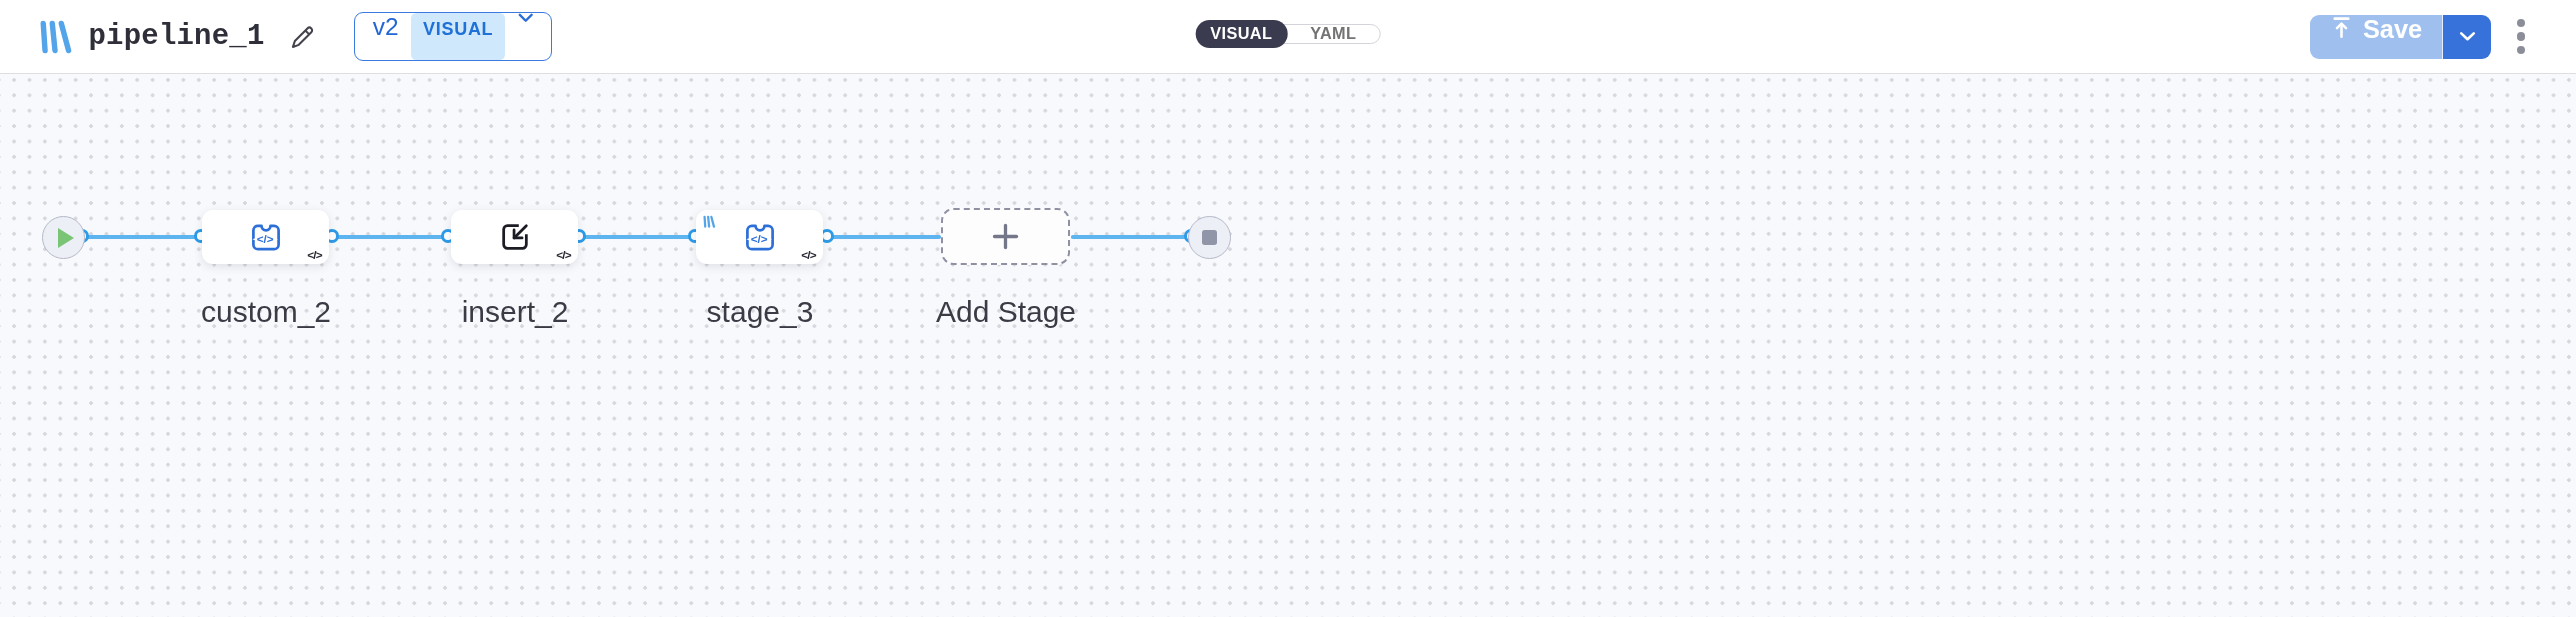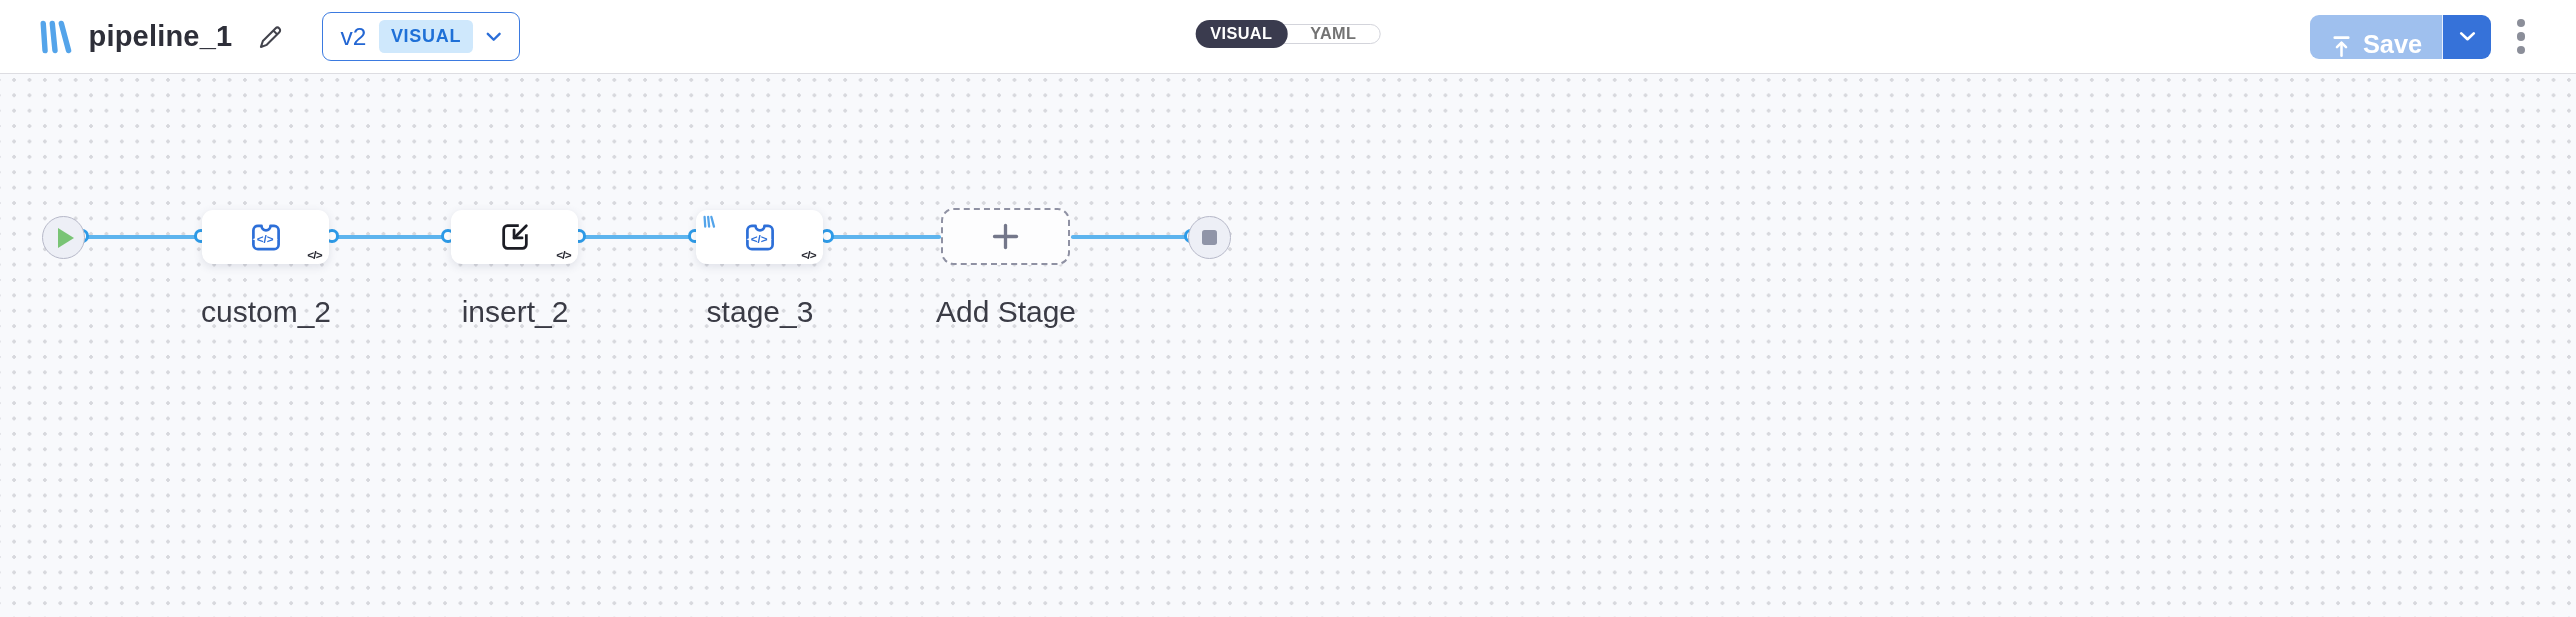--- a/index.html
+++ b/index.html
@@ -14,25 +14,25 @@
   
   header.toolbar {
     position: relative; height: 74px; flex: 0 0 74px;
     background: #ffffff; border-bottom: 0.9px solid #dddde2;
     display: flex; align-items: center; padding: 0 44px 0 36px;
   }
   .header-left { display: flex; align-items: center; }
   .app-logo { width: 38px; height: 38px; margin-right: 14.5px; }
   .page-title {
     font-size: 29px; font-weight: 700; color: #2e2f39;
-    margin: 0 20px 0 0; letter-spacing: 0.2px;
+    margin: 0 20px 0 0; letter-spacing: 0.2px; font-family: Liberation Mono, monospace;
   }
   .edit-btn { background: none; border: none; padding: 3.6px; cursor: pointer; margin-right: 34px; display: flex; }
   .version-btn {
-    display: flex; align-items: center; gap: 12.7px;
+    display: flex; gap: 12.7px;
     height: 49px; padding: 0 18px;
     background: #ffffff; border: 1.8px solid #3b7ae0; border-radius: 9px;
     cursor: pointer;
   }
   .version-label { font-size: 24.5px; color: #2366d3; }
   .version-status {
     font-size: 18px; font-weight: 700; color: #1f70d7; letter-spacing: 0.7px;
     background: #cfe8fc; border-radius: 5.4px; padding: 6.4px 11.8px;
   }
 
@@ -48,21 +48,21 @@
     display: flex; align-items: center; justify-content: center;
     font-size: 16.3px; font-weight: 700; letter-spacing: 0.4px;
     border: none; background: transparent; color: #737373; cursor: pointer;
     border-radius: 14.5px;
   }
   .view-toggle .seg.active { background: #3a3b4e; color: #ffffff; margin-left: -1.4px; }
 
   .header-right { margin-left: auto; display: flex; align-items: center; gap: 18px; }
   .save-split { display: flex; height: 44px; border-radius: 9px; overflow: hidden; }
   .save-main {
-    display: flex; align-items: flex-end; gap: 10px;
+    display: flex; align-items: flex-start; gap: 10px;
     padding: 0 20px; background: #9fc0ee; border: none; cursor: pointer;
     color: #ffffff; font-size: 25.4px; font-weight: 700;
   }
   .save-caret {
     width: 49px; background: #3672d9; border: none; border-left: 1.8px solid #e8eefc;
     display: flex; align-items: center; justify-content: center; cursor: pointer;
   }
   .discard-btn {
     height: 44px; padding: 0 25.4px;
     background: #ffffff; border: 1.8px solid #bcd3f3; border-radius: 9px;

